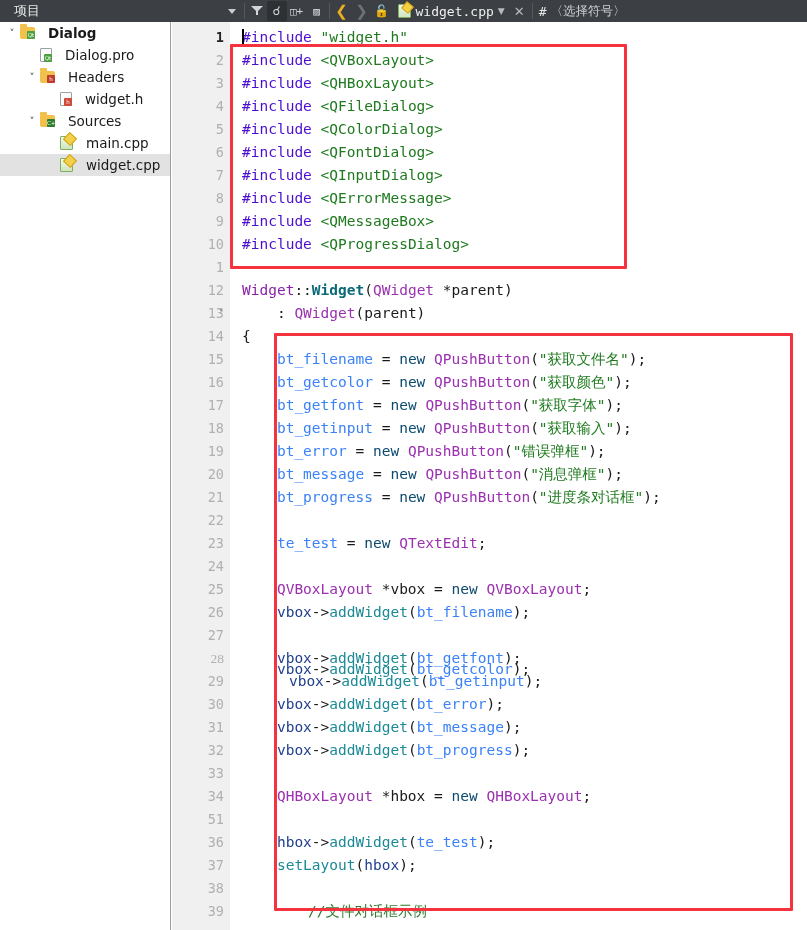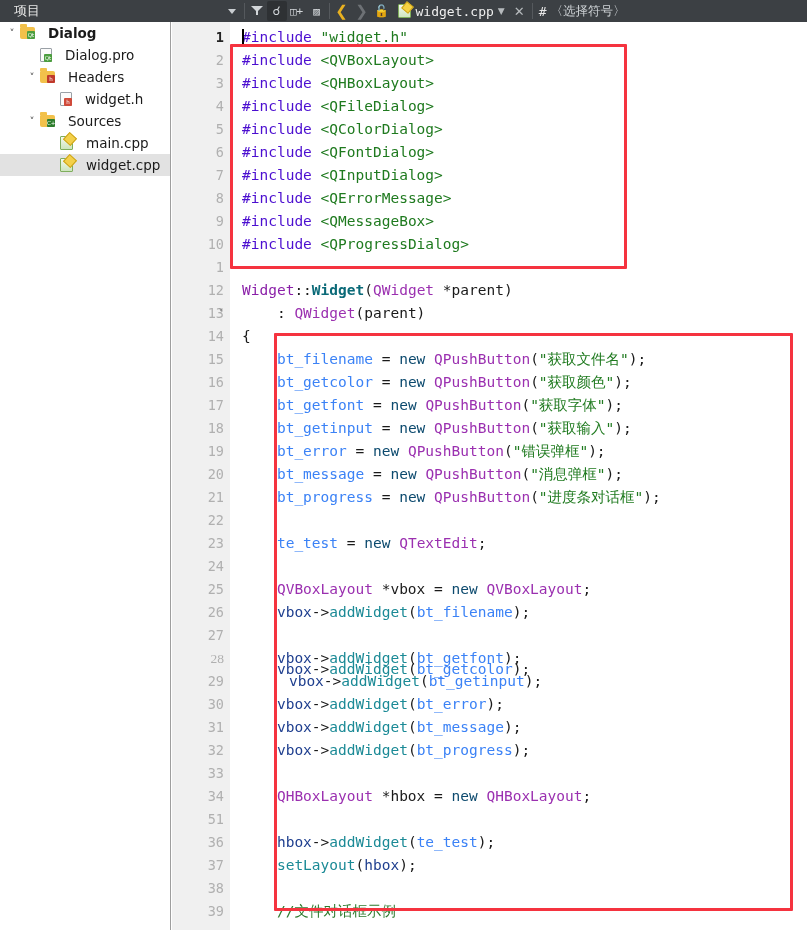--- a/index.html
+++ b/index.html
@@ -146,21 +146,21 @@
   .t-inc   { color: #1f7a1f; }          
   .t-str   { color: #1f7a1f; }          
   .t-type  { color: #9b30b0; }          
   .t-fnbold{ color: #0b6a78; font-weight: bold; }
   .t-cls   { color: #8a1fa8; }
   .t-kw    { color: #0c4a6e; }          
   .t-var   { color: #3b82f6; }          
   .t-obj   { color: #1f3f8f; }          
   .t-meth  { color: #1b8a96; }          
   .t-plain { color: #1a1a1a; }
-  .t-com   { color: #2d7a2d; }
+  .t-com   { color: #2d7a2d; margin-left: 31px; }
 
   
   .anno {
     position: absolute; border: 3px solid #f5333f; pointer-events: none;
     border-radius: 1px;
   }
 </style>
 </head>
 <body>
 

